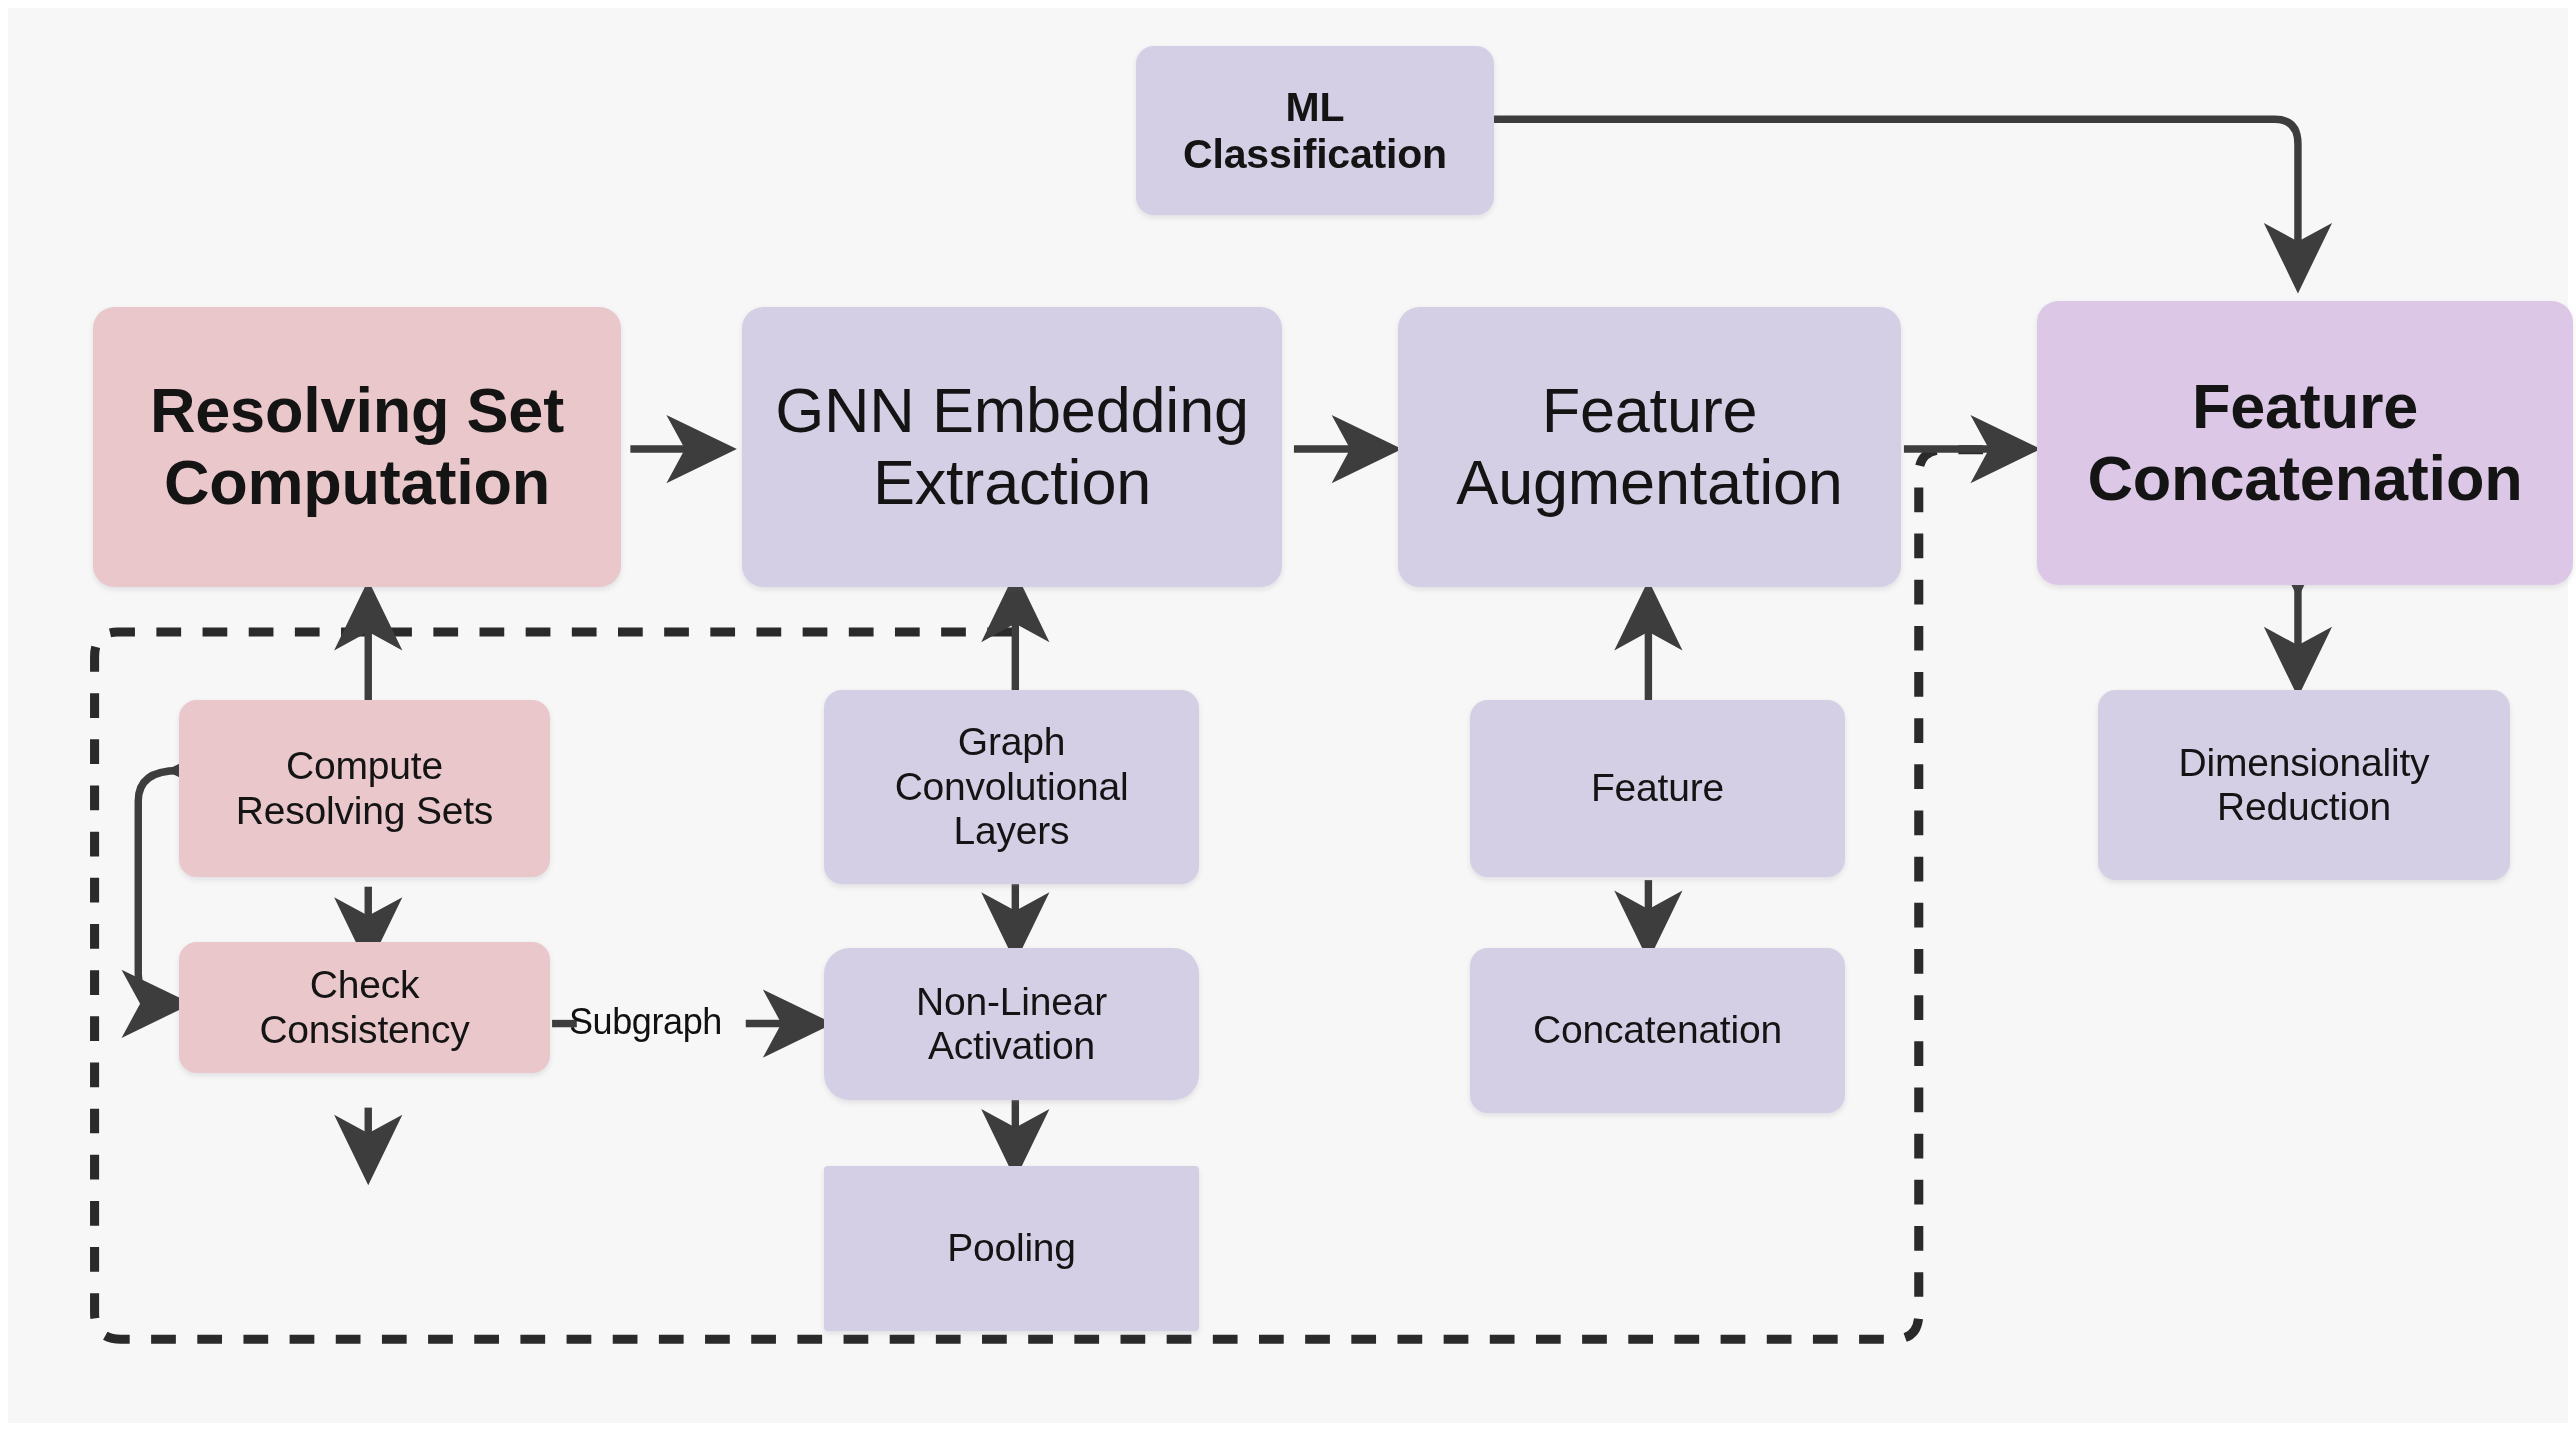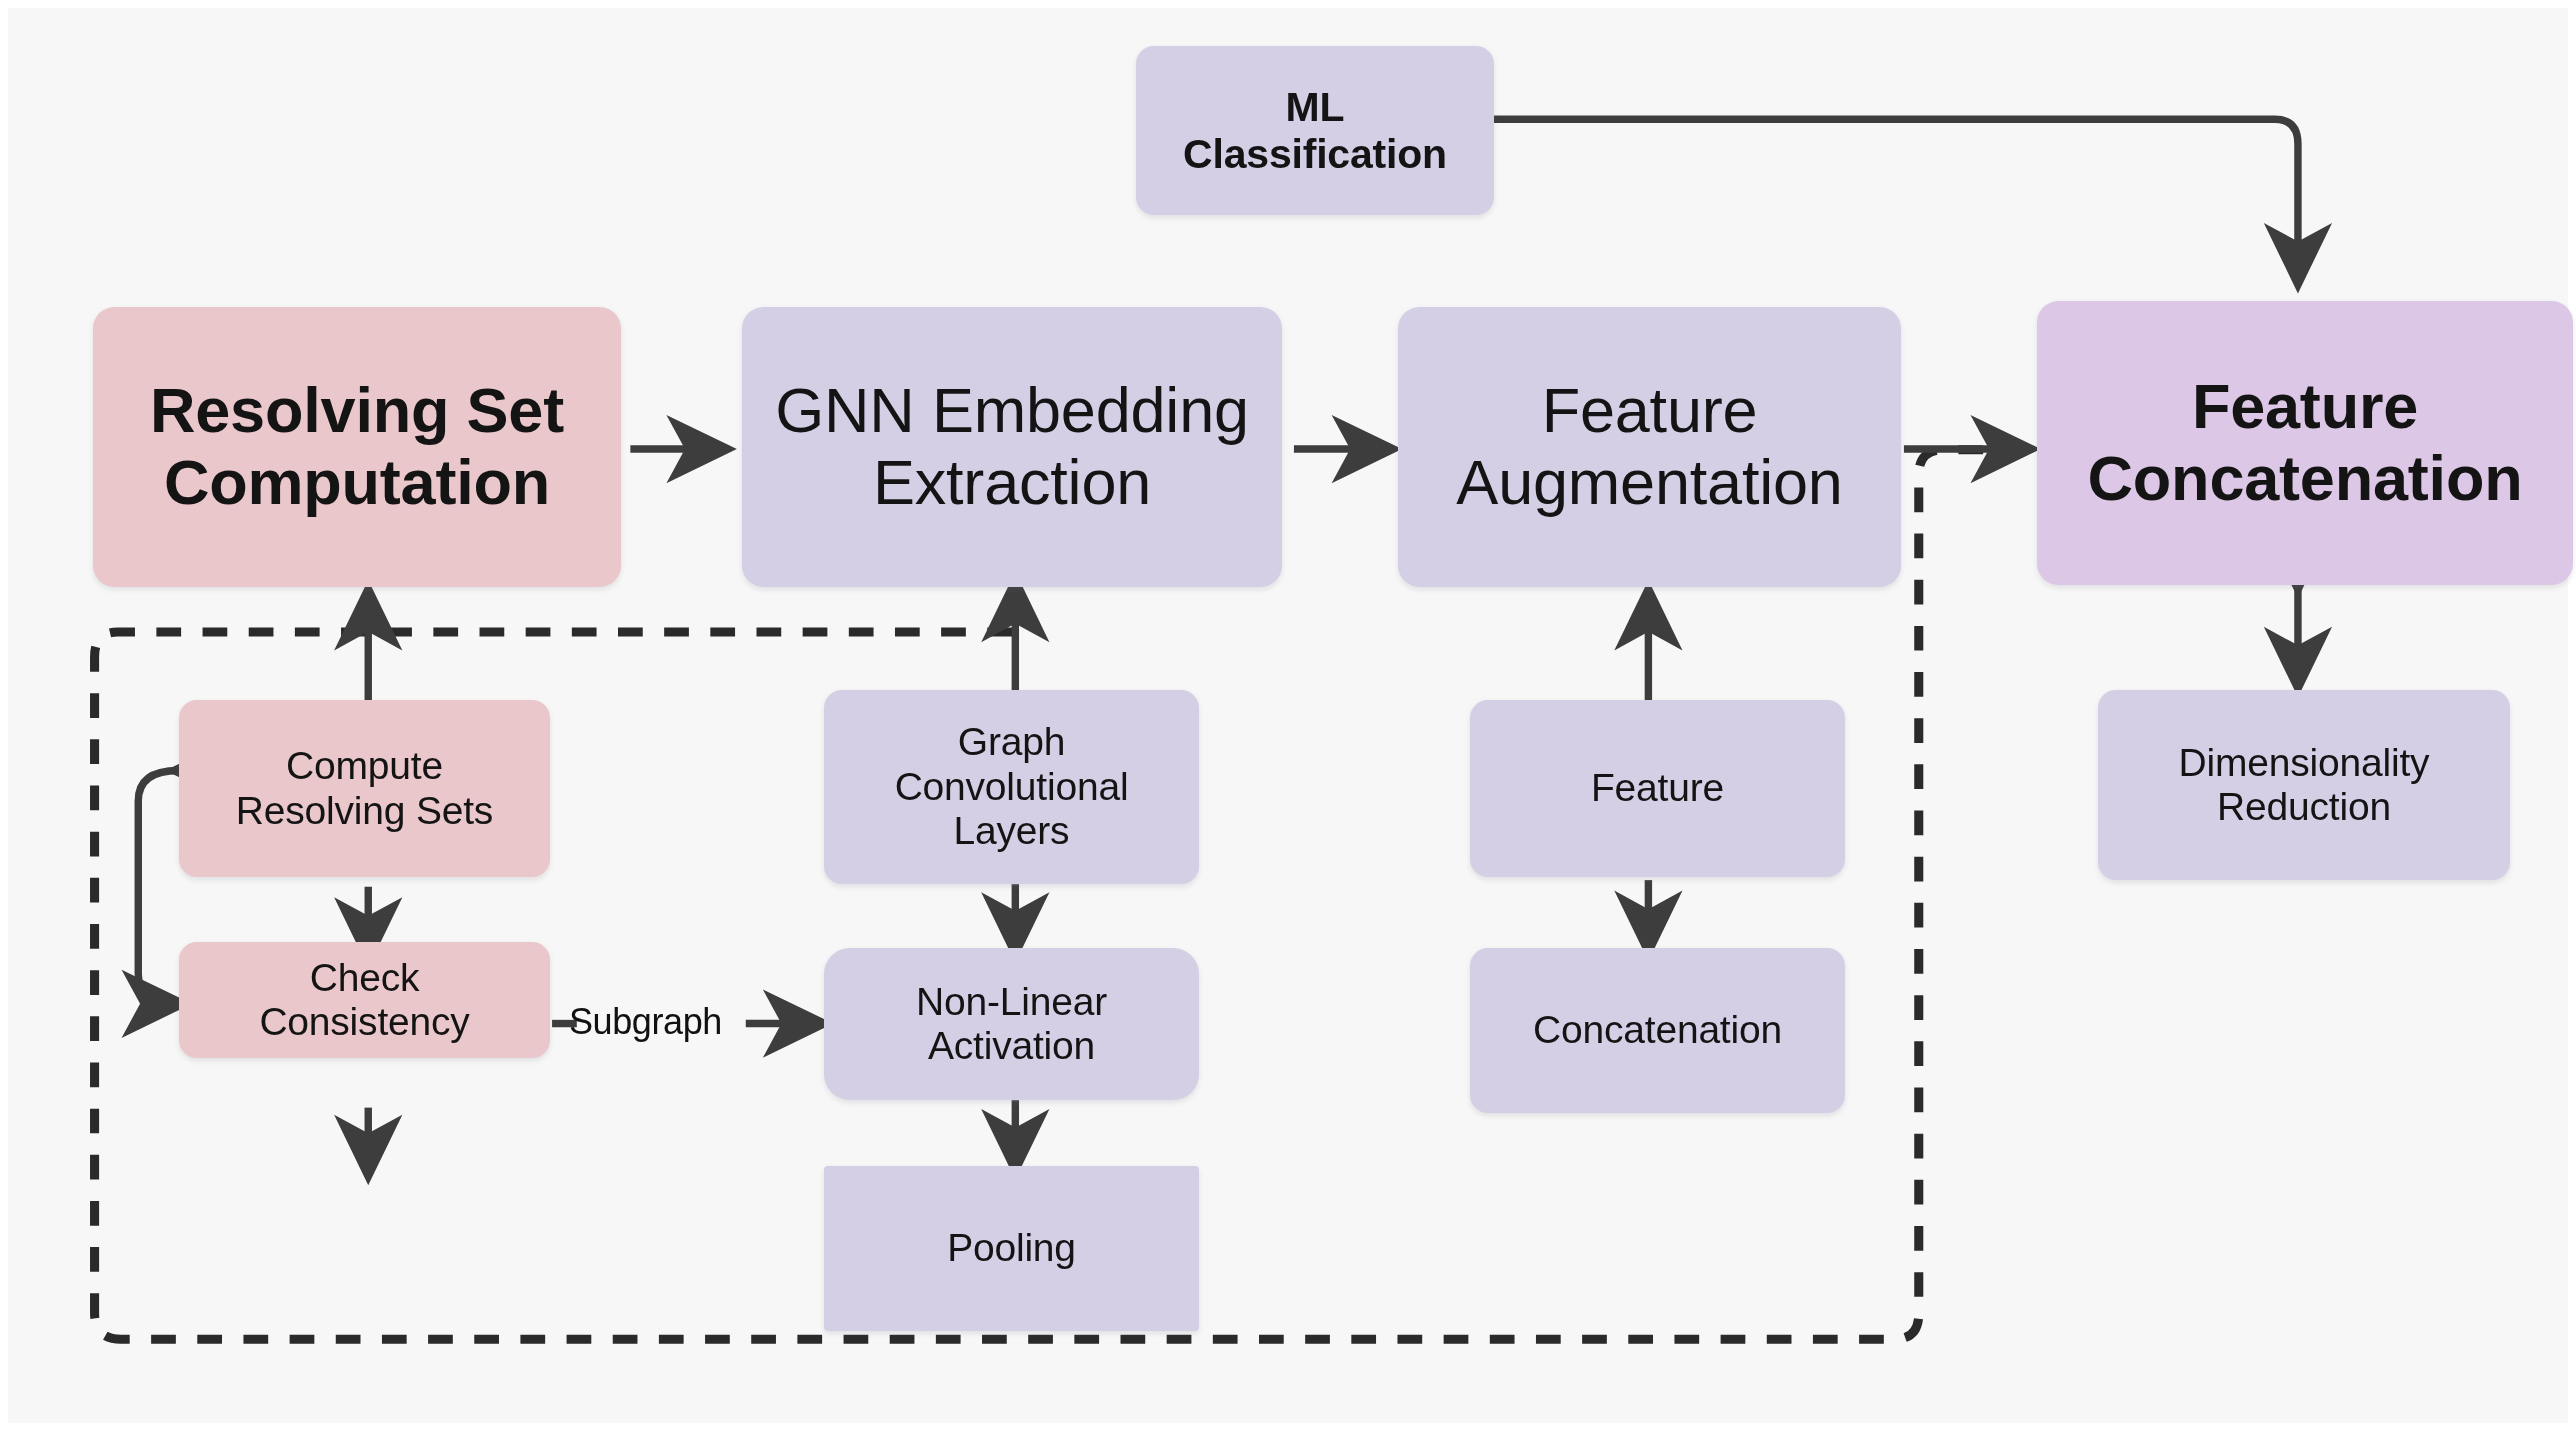--- a/index.html
+++ b/index.html
@@ -115,21 +115,21 @@
 
   <div class="node lav2 big" style="left:2029px;top:293px;width:536px;height:284px;">Feature
 Concatenation</div>
 
   <div class="node lav small" style="left:2090px;top:682px;width:412px;height:190px;border-radius:18px;">Dimensionality
 Reduction</div>
 
   <div class="node pink small" style="left:171px;top:692px;width:371px;height:177px;border-radius:18px;">Compute
 Resolving Sets</div>
 
-  <div class="node pink small" style="left:171px;top:934px;width:371px;height:116px;border-radius:18px;">Check
+  <div class="node pink small" style="left:171px;top:934px;width:371px;height:131px;border-radius:18px;">Check
 Consistency</div>
 
 
   <div class="node lav small" style="left:816px;top:682px;width:375px;height:194px;border-radius:18px;">Graph
 Convolutional
 Layers</div>
 
   <div class="node lav small" style="left:816px;top:940px;width:375px;height:152px;border-radius:26px;">Non-Linear
 Activation</div>
 

